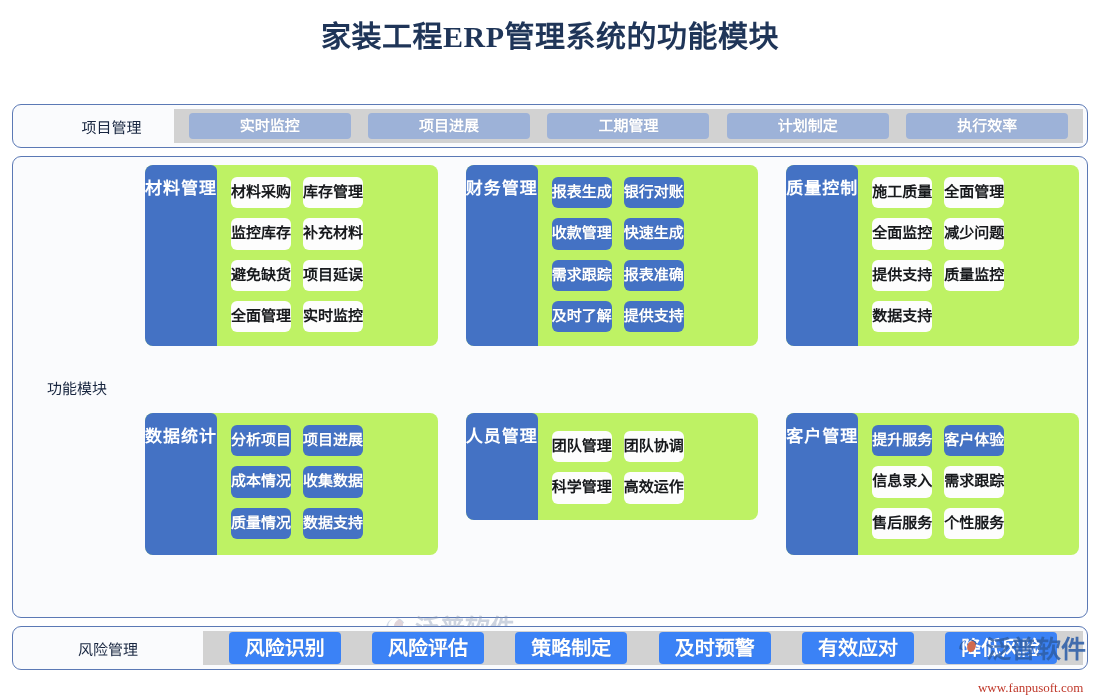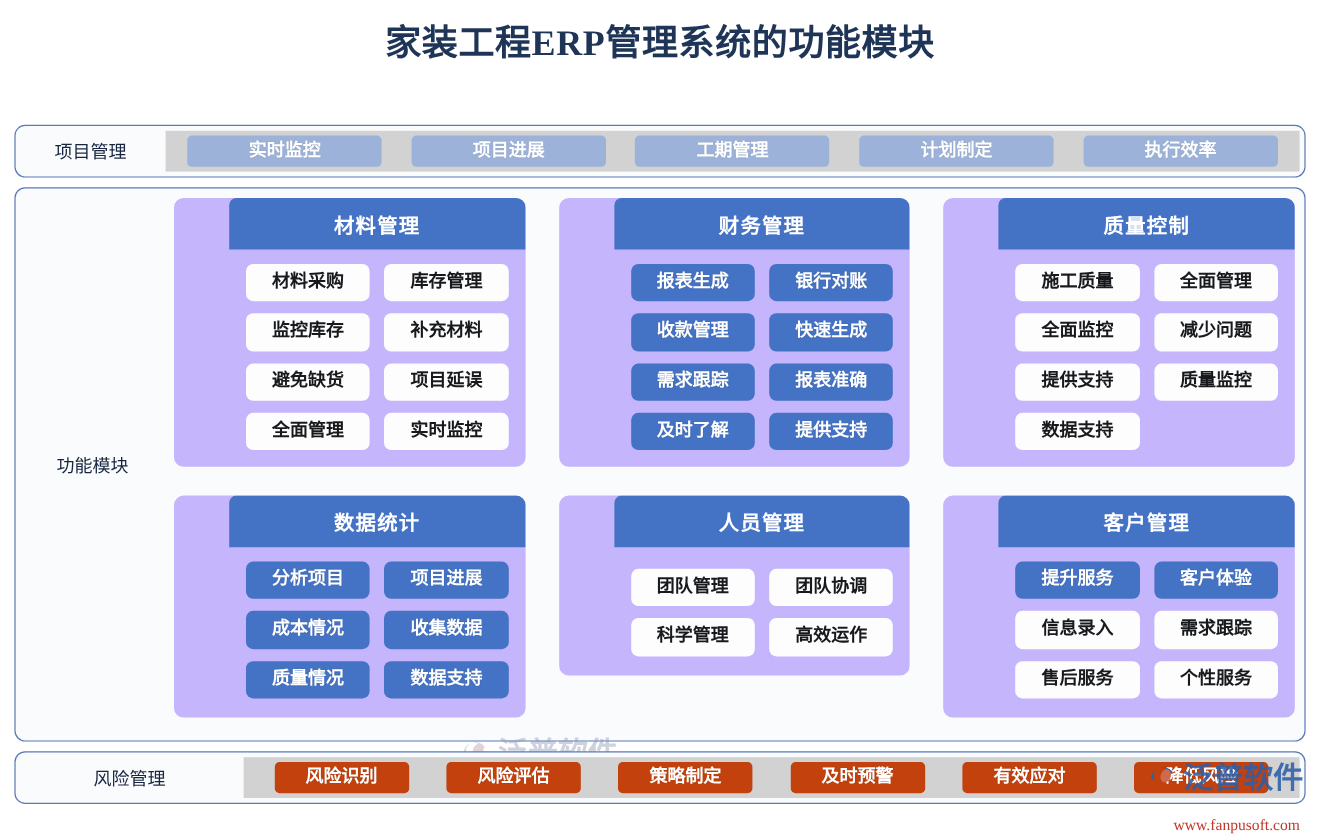--- a/index.html
+++ b/index.html
@@ -37,20 +37,21 @@
   }
 
   
   #top-strip {
     left: 12px;
     top: 104px;
     width: 1076px;
     height: 44px;
     display: flex;
     align-items: stretch;
+    padding-left: 36px;
   }
   .strip-label {
     flex: 0 0 125px;
     display: flex;
     align-items: center;
     justify-content: center;
     font-size: 15px;
     color: #17253f;
     font-weight: normal;
   }
@@ -102,27 +103,26 @@
     right: 8px;
     bottom: 8px;
     display: grid;
     grid-template-columns: repeat(3, 1fr);
     grid-template-rows: 244px 1fr;
     column-gap: 28px;
     row-gap: 4px;
   }
 
   .card {
-    background: #c4b5fd;
+    background: #bef264;
     border-radius: 8px;
     display: flex;
-    flex-direction: column;
+    flex-direction: row;
     overflow: hidden;
     align-self: start;
-    padding-left: 46px;
   }
   .card-header {
     background: #4472c4;
     color: #ffffff;
     font-size: 17px;
     font-weight: bold;
     text-align: center;
     padding: 9px 0;
     border-radius: 6px 6px 0 0;
     letter-spacing: 1px;
@@ -167,23 +167,23 @@
     display: flex;
     align-items: stretch;
   }
   #bottom-strip .strip-label { flex: 0 0 190px; }
   #bottom-strip .strip-band {
     background: #d2d2d2;
     justify-content: space-around;
     padding: 0 10px;
   }
   .pill-strong {
-    background: #c2410c;
+    background: #3b82f6;
     color: #ffffff;
-    font-size: 15px;
+    font-size: 20px;
     font-weight: bold;
     border-radius: 4px;
     padding: 5px 0;
     width: 112px;
     text-align: center;
     line-height: 1.1;
     text-shadow: 0 0 1px rgba(0,0,0,.2);
   }
 
   

